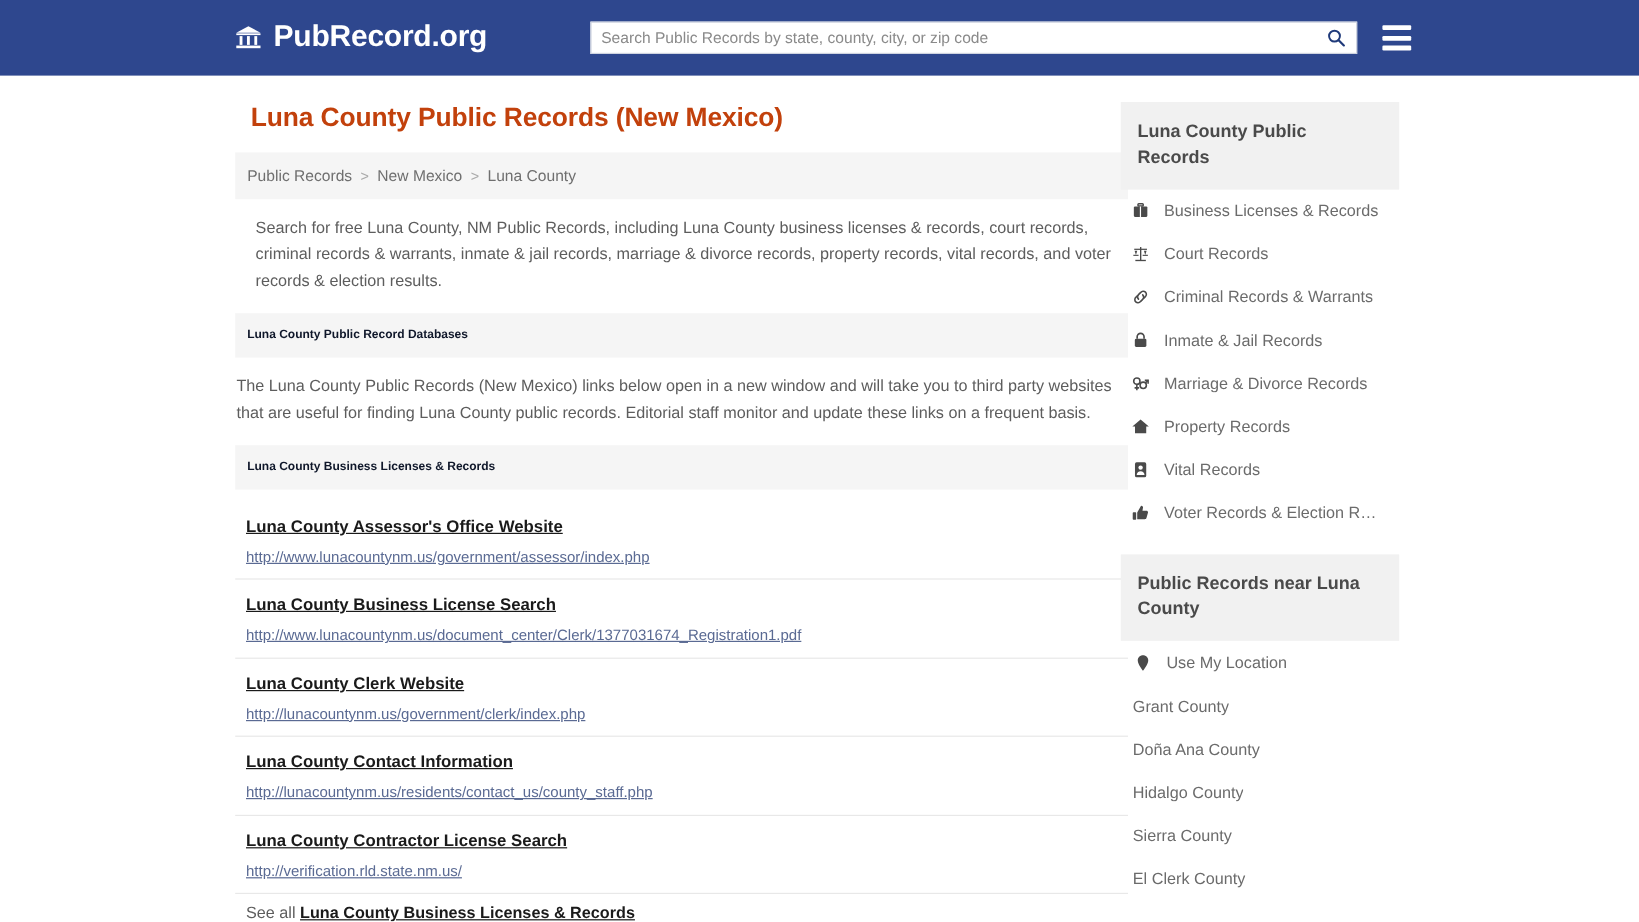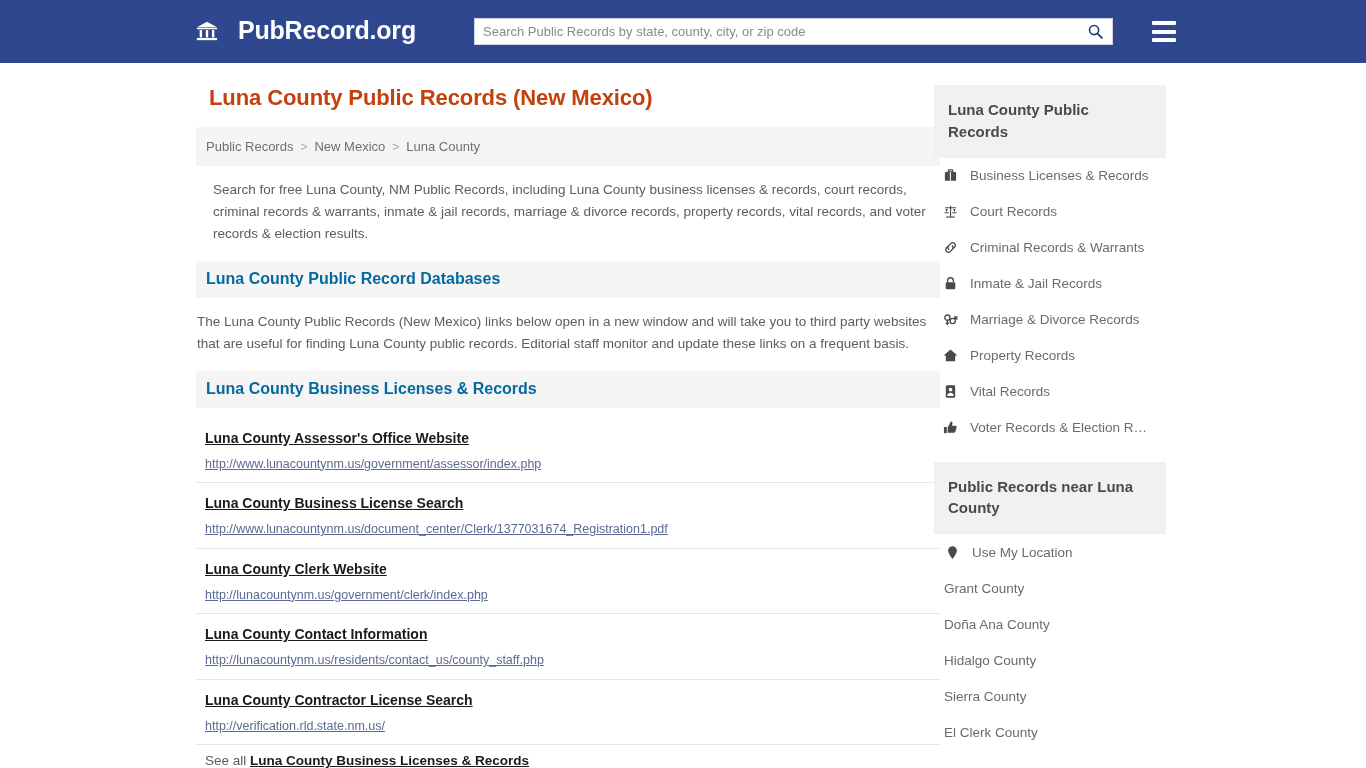--- a/index.html
+++ b/index.html
@@ -20,35 +20,35 @@
     display: flex;
     align-items: center;
     position: relative;
   }
   .brand {
     position: absolute;
     left: 196px;
     top: 18px;
     display: flex;
     align-items: center;
-    gap: 20px;
+    gap: 10px;
     text-decoration: none;
   }
   .brand-icon { width: 22px; height: 22px; display: block; }
   .brand-text {
     color: #ffffff;
     font-size: 25px;
     font-weight: bold;
     letter-spacing: -0.2px;
     line-height: 1;
   }
 
   .searchwrap {
     position: absolute;
-    left: 474px;
+    left: 492px;
     top: 18px;
     width: 639px;
     height: 27px;
     background: #ffffff;
     border: 1px solid #cfd4e0;
     display: flex;
   }
   .searchwrap input {
     flex: 1 1 auto;
     height: 25px;
@@ -133,23 +133,23 @@
     margin: 13px 0 16px 16px;
     padding: 0 1px;
   }
 
   .section-head {
     background: #f5f5f5;
     height: 37px;
     display: flex;
     align-items: center;
     padding: 0 10px;
-    font-size: 16px;
-    font-weight: bold;
-    color: #0369a1;
+    font-size: 10px;
+    font-weight: bold;
+    color: #0f172a;
   }
 
   .section-body {
     font-size: 13.5px;
     color: #5d5d5d;
     line-height: 1.62;
     margin: 13px 0 16px 0;
     padding: 0 1px;
   }
 

